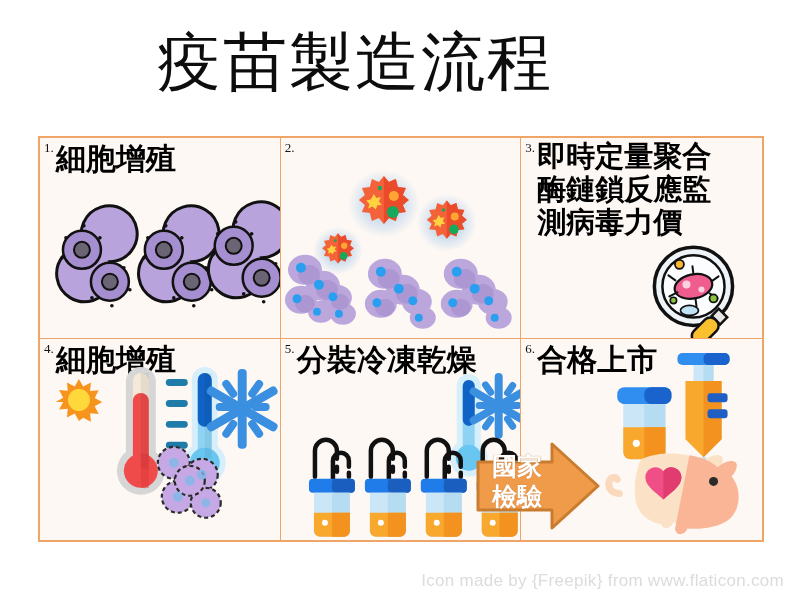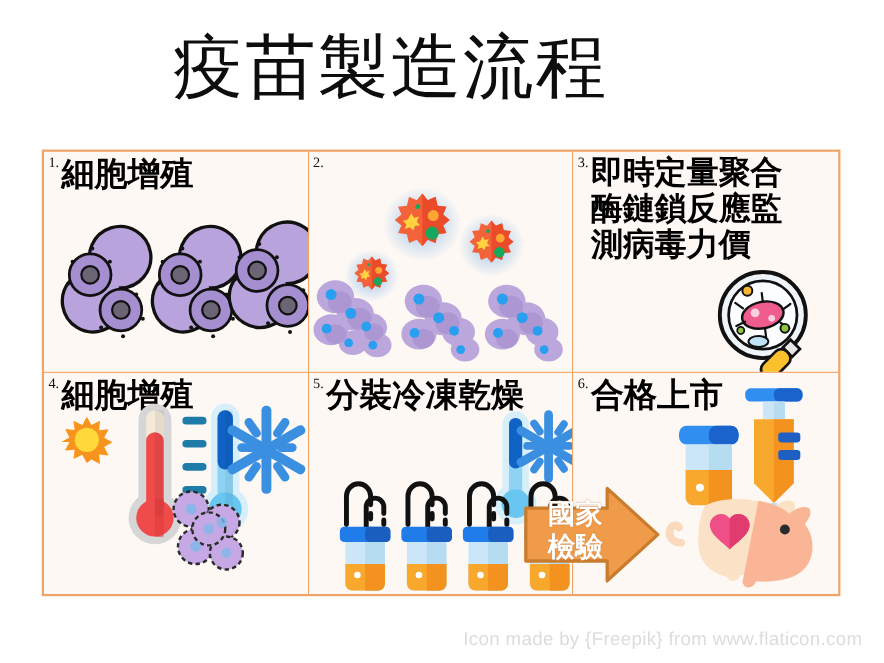--- a/index.html
+++ b/index.html
@@ -53,21 +53,21 @@
 
   
   .credit{
     position:absolute;right:20px;bottom:12px;
     font-size:17px;color:#dcdcdc;letter-spacing:.3px;
   }
 
   
   .arrow-wrap{position:absolute;left:476px;top:440px;width:126px;height:92px;z-index:5;}
   .arrow-label{
-    position:absolute;left:10px;top:12px;width:62px;text-align:right;
+    position:absolute;left:10px;top:12px;width:62px;text-align:center;
     color:#ffffff;font-size:25px;line-height:30px;font-weight:700;
     font-family:"DejaVu Sans","Liberation Sans",sans-serif;
     white-space:pre-line;text-shadow:0 0 1px #b86a2a;
   }
 </style>
 </head>
 <body>
 
 <div class="page">
 

